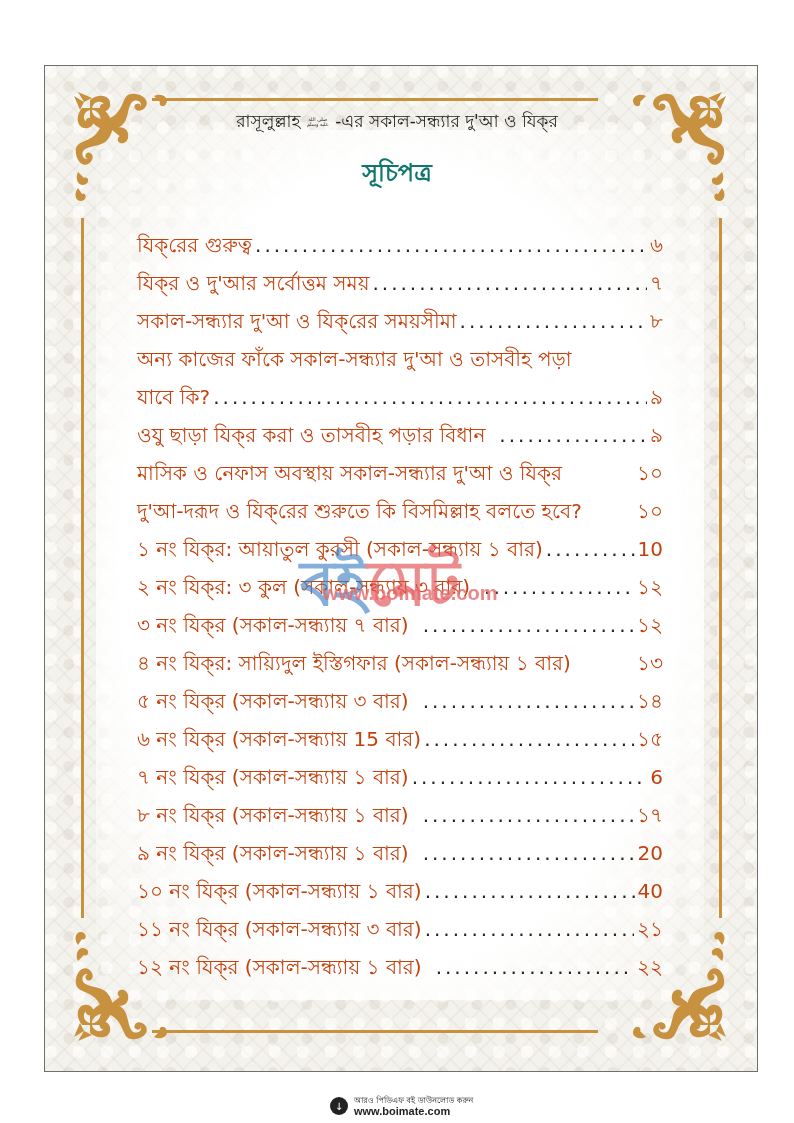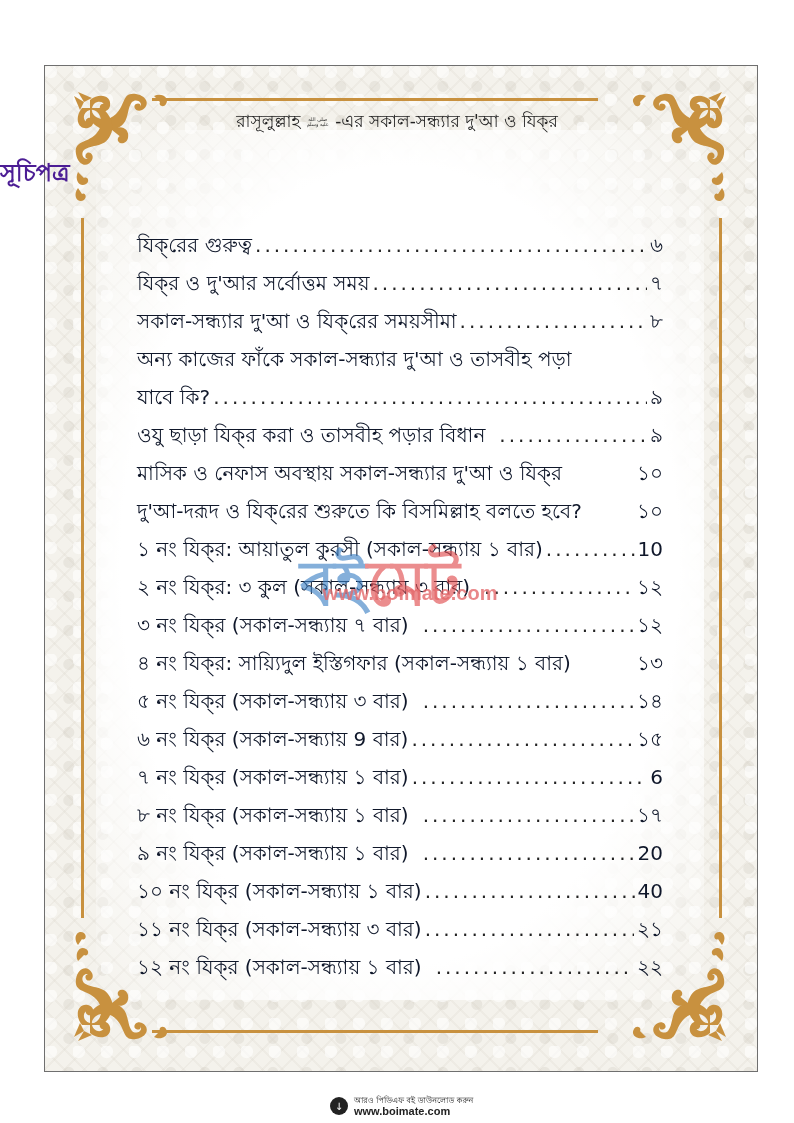--- a/index.html
+++ b/index.html
@@ -38,26 +38,26 @@
 
   .running-header {
     position: absolute; left: 0; top: 108px; width: 794px; text-align: center;
     font-size: 17px; color: #222;
   }
   .salawat {
     display: inline-block; font-size: 5px; line-height: 5px; vertical-align: middle;
     width: 22px; color: #333; margin: 0 1px;
   }
   .toc-title {
-    position: absolute; left: 0; top: 154px; width: 794px; 
-    font-size: 24px; font-weight: bold; color: #4c1d95;
+    position: absolute; left: 0; top: 154px; width: 794px; text-align: center;
+    font-size: 24px; font-weight: bold; color: #0f766e;
   }
   .toc {
     position: absolute; left: 137px; top: 226px; width: 526px;
-    font-size: 20px; color: #0f172a;
+    font-size: 20px; color: #c2410c;
   }
   .toc-row {
     display: flex; align-items: baseline; height: 38px; line-height: 38px;
     white-space: nowrap;
   }
   .toc-text { flex: 0 0 auto; }
   .toc-dots {
     flex: 1 1 auto; overflow: hidden; margin: 0 3px;
     letter-spacing: 3px; color: #222;
   }
@@ -228,21 +228,21 @@
       <span class="toc-text">৪ নং যিক্‌র: সায়্যিদুল ইস্তিগফার (সকাল-সন্ধ্যায় ১ বার)</span>
       <span class="toc-dots gap"></span>
       <span class="toc-page">১৩</span>
     </div>
   <div class="toc-row">
       <span class="toc-text">৫ নং যিক্‌র (সকাল-সন্ধ্যায় ৩ বার)</span>
       <span class="toc-dots" style="margin-left:14px"></span>
       <span class="toc-page">১৪</span>
     </div>
   <div class="toc-row">
-      <span class="toc-text">৬ নং যিক্‌র (সকাল-সন্ধ্যায় 9 বার)</span>
+      <span class="toc-text">৬ নং যিক্‌র (সকাল-সন্ধ্যায় 15 বার)</span>
       <span class="toc-dots"></span>
       <span class="toc-page">১৫</span>
     </div>
   <div class="toc-row">
       <span class="toc-text">৭ নং যিক্‌র (সকাল-সন্ধ্যায় ১ বার)</span>
       <span class="toc-dots"></span>
       <span class="toc-page">6</span>
     </div>
   <div class="toc-row">
       <span class="toc-text">৮ নং যিক্‌র (সকাল-সন্ধ্যায় ১ বার)</span>

